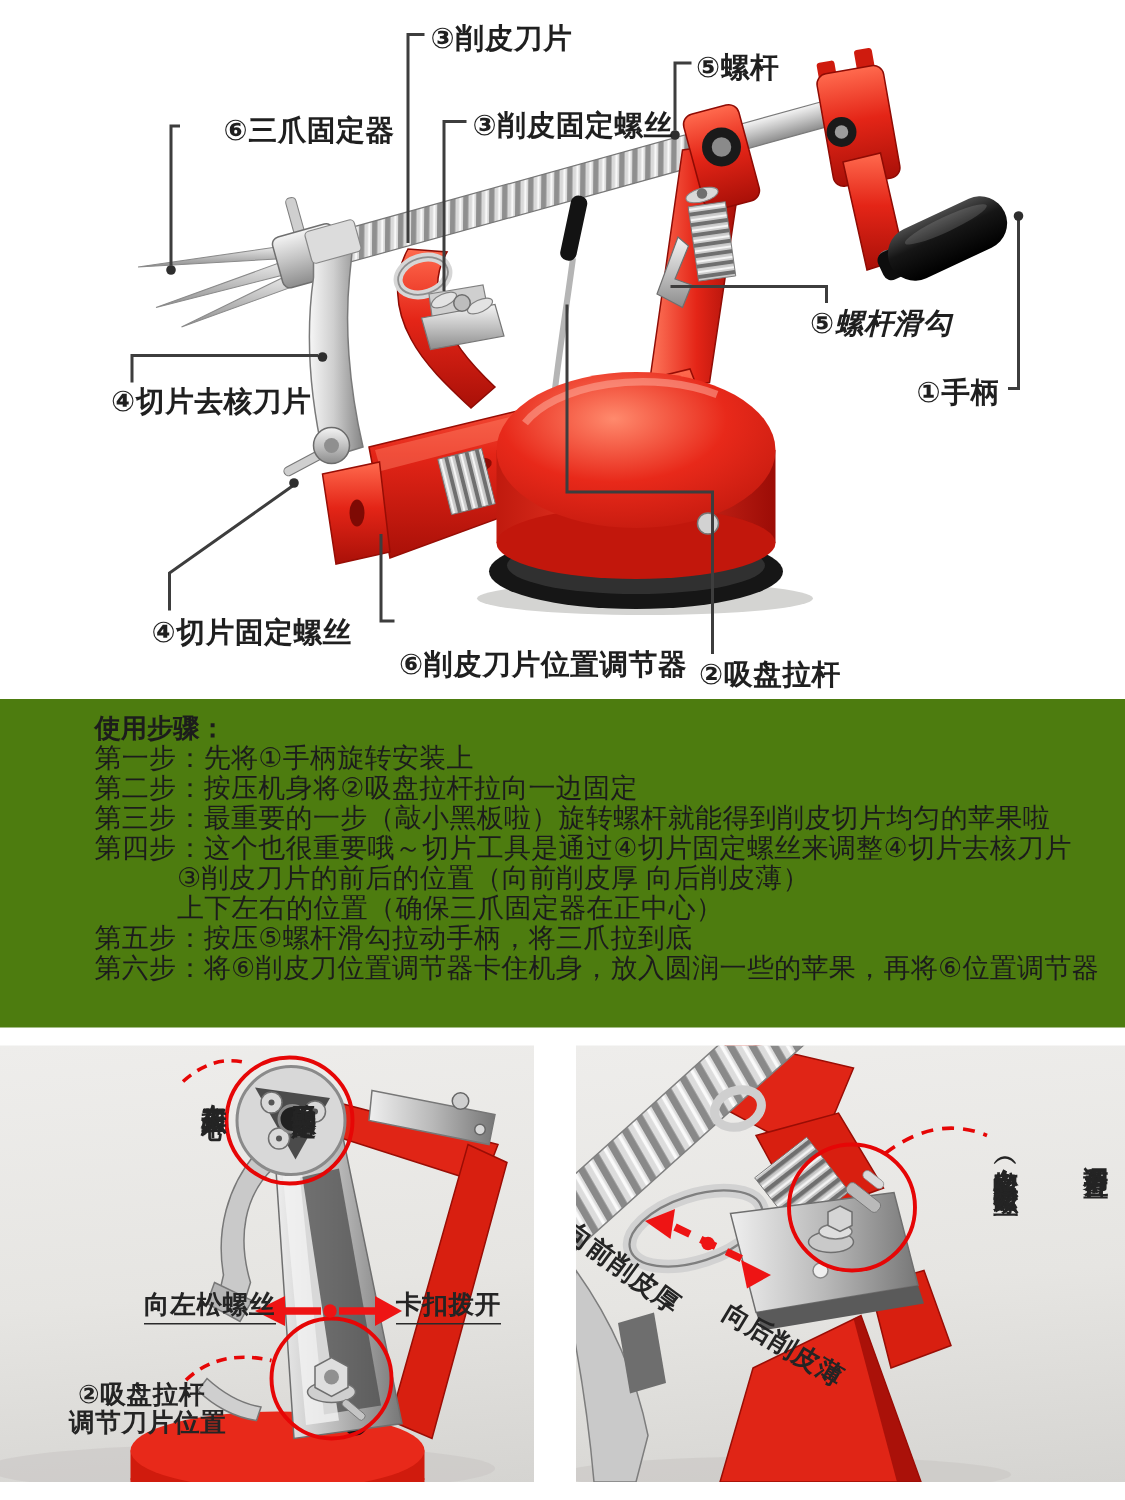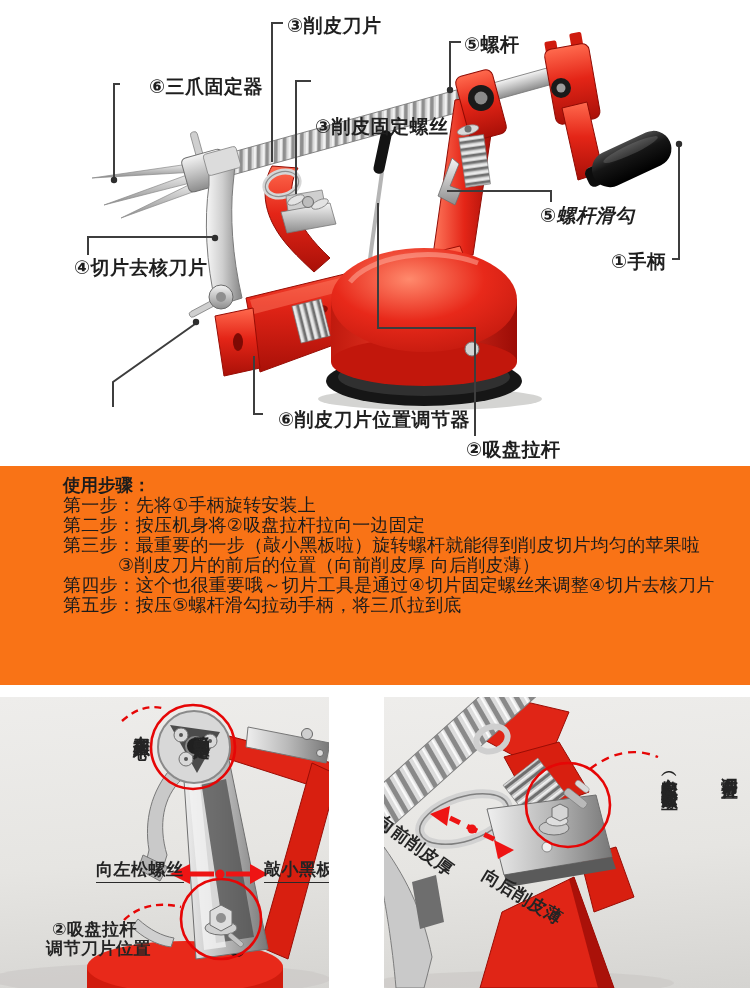--- a/index.html
+++ b/index.html
@@ -4,30 +4,30 @@
 <style>
   html,body{margin:0;padding:0;background:#ffffff;}
   body{width:750px;height:1000px;position:relative;overflow:hidden;
        font-family:"Liberation Sans","DejaVu Sans",sans-serif;}
   .abs{position:absolute;}
   
   #top-section{left:0;top:0;width:750px;height:462px;background:#ffffff;}
   .callout-label{position:absolute;font-size:19px;font-weight:600;color:#1f1f1f;
                  white-space:nowrap;letter-spacing:0.5px;}
   
-  #steps-section{left:0;top:466px;width:750px;height:219px;background:#f97316;}
+  #steps-section{left:0;top:466px;width:750px;height:219px;background:#4d7c0f;}
   #steps-inner{position:absolute;left:63px;top:9px;}
   .step-line{font-size:18px;line-height:20px;color:#1c1c1c;white-space:nowrap;
              letter-spacing:0.2px;}
   .step-line.indent{padding-left:55px;}
   .step-title{font-size:17.5px;line-height:20px;color:#1c1c1c;font-weight:600;}
   
   .photo{position:absolute;top:697px;height:291px;overflow:hidden;
          background:linear-gradient(175deg,#eeedeb 0%,#e6e5e2 55%,#d5d4d1 100%);}
-  #photo-left{left:0;width:329px;}
+  #photo-left{left:0;width:356px;}
   #photo-right{left:384px;width:366px;}
   .photo svg{position:absolute;left:0;top:0;}
   .anno{position:absolute;font-size:17px;font-weight:600;color:#242424;
         white-space:nowrap;letter-spacing:0.5px;}
   .anno.underline{border-bottom:1.5px solid #2a2a2a;padding-bottom:1px;}
   .vert{writing-mode:vertical-rl;text-orientation:mixed;line-height:20px;
         font-size:16.5px;font-weight:600;color:#242424;letter-spacing:1px;
         white-space:pre;}
   .diag{transform-origin:left top;}
 </style>
@@ -170,39 +170,42 @@
     <g fill="#2e2e2e">
       <circle cx="450" cy="90" r="3.2"></circle>
         <circle cx="114" cy="180" r="3.2"></circle>
       <circle cx="679" cy="144" r="3.2"></circle>
         <circle cx="215" cy="238" r="3.2"></circle>
       <circle cx="196" cy="322" r="3.2"></circle>
     </g>
   </svg>
 
   <div class="callout-label" style="left:287px;top:13px;">③削皮刀片</div>
-  <div class="callout-label" style="left:315px;top:71px;margin-top:43px;">③削皮固定螺丝</div>
+  <div class="callout-label" style="left:315px;top:71px;">③削皮固定螺丝</div>
   <div class="callout-label" style="left:464px;top:32px;">⑤螺杆</div>
   <div class="callout-label" style="left:124px;top:74px;margin-left:25px;">⑥三爪固定器</div>
   <div class="callout-label" style="left:540px;top:203px;font-style:italic;">⑤螺杆滑勾</div>
   <div class="callout-label" style="left:611px;top:249px;">①手柄</div>
   <div class="callout-label" style="left:74px;top:255px;">④切片去核刀片</div>
-  <div class="callout-label" style="left:266px;top:407px;margin-left:12px;">⑥削皮刀片位置调节器</div>
+  <div class="callout-label" style="left:101px;top:409px;">④切片固定螺丝</div>
+  <div class="callout-label" style="left:266px;top:430px;">⑥削皮刀片位置调节器</div>
   <div class="callout-label" style="left:466px;top:437px;">②吸盘拉杆</div>
 </div>
 
 <div id="steps-section" class="abs">
   <div id="steps-inner">
     <div class="step-title">使用步骤：</div>
     <div class="step-line">第一步：先将①手柄旋转安装上</div>
     <div class="step-line">第二步：按压机身将②吸盘拉杆拉向一边固定</div>
     <div class="step-line">第三步：最重要的一步（敲小黑板啦）旋转螺杆就能得到削皮切片均匀的苹果啦</div>
+    <div class="step-line">第四步：这个也很重要哦～切片工具是通过④切片固定螺丝来调整④切片去核刀片</div>
     <div class="step-line indent">③削皮刀片的前后的位置（向前削皮厚 向后削皮薄）</div>
-    <div class="step-line">第四步：这个也很重要哦～切片工具是通过④切片固定螺丝来调整④切片去核刀片</div>
+    <div class="step-line indent">上下左右的位置（确保三爪固定器在正中心）</div>
     <div class="step-line">第五步：按压⑤螺杆滑勾拉动手柄，将三爪拉到底</div>
+    <div class="step-line">第六步：将⑥削皮刀位置调节器卡住机身，放入圆润一些的苹果，再将⑥位置调节器</div>
   </div>
 </div>
 
 <div id="photo-left" class="photo">
   <svg width="367" height="291" viewBox="0 0 367 291">
     <defs>
       <linearGradient id="silverV2" x1="0" y1="0" x2="1" y2="0">
         <stop offset="0" stop-color="#efefef"></stop>
           <stop offset="0.5" stop-color="#b9b9b9"></stop>
           <stop offset="1" stop-color="#777777"></stop>
@@ -256,21 +259,21 @@
       <circle cx="220" cy="177" r="4.5"></circle>
       <rect x="226" y="174.5" width="24" height="5"></rect>
       <polygon points="250,167 250,187 268,177"></polygon>
     </g>
   </svg>
   <div class="vert abs" style="left:92px;top:26px;height:160px;">
     <div>确保三爪固定器</div>
     <div>在去核刀片正中心</div>
   </div>
   <div class="anno underline" style="left:96px;top:161px;">向左松螺丝</div>
-  <div class="anno underline" style="left:264px;top:161px;">敲小黑板啦</div>
+  <div class="anno underline" style="left:264px;top:161px;">卡扣拨开</div>
   <div class="anno" style="left:52px;top:221px;">②吸盘拉杆</div>
   <div class="anno" style="left:46px;top:240px;">调节刀片位置</div>
 </div>
 
 <div id="photo-right" class="photo">
   <svg width="366" height="291" viewBox="0 0 366 291">
     <defs>
       <pattern id="threadBig" width="13" height="44" patternUnits="userSpaceOnUse" patternTransform="skewX(-12)">
         <rect width="13" height="44" fill="#dcdcdc"></rect>
         <rect width="5" height="44" fill="#898989"></rect>

